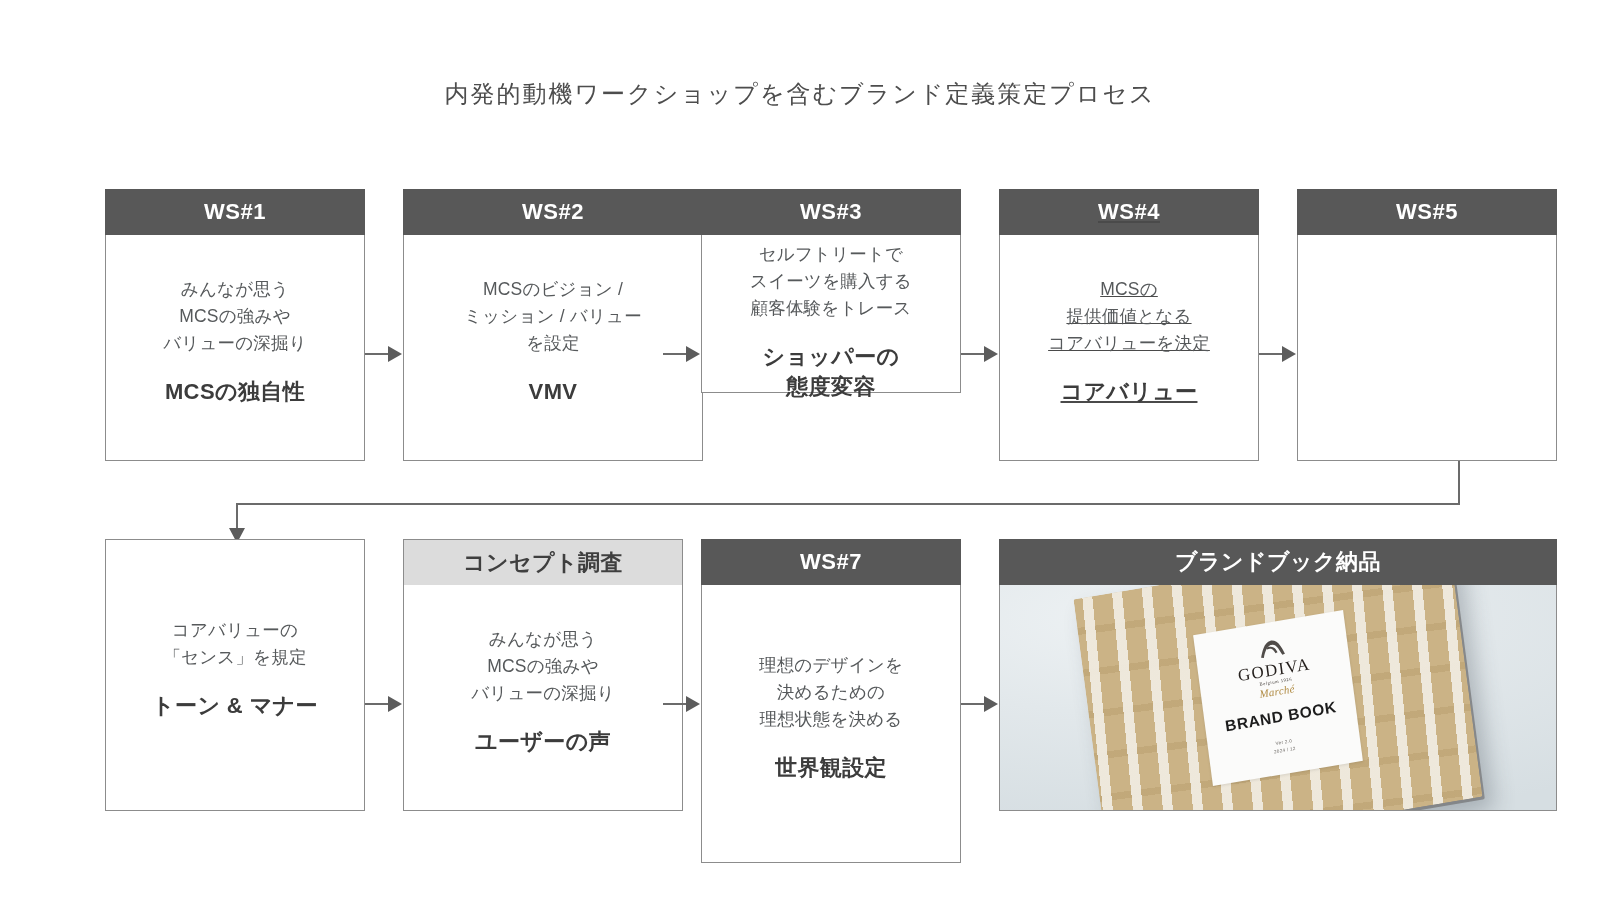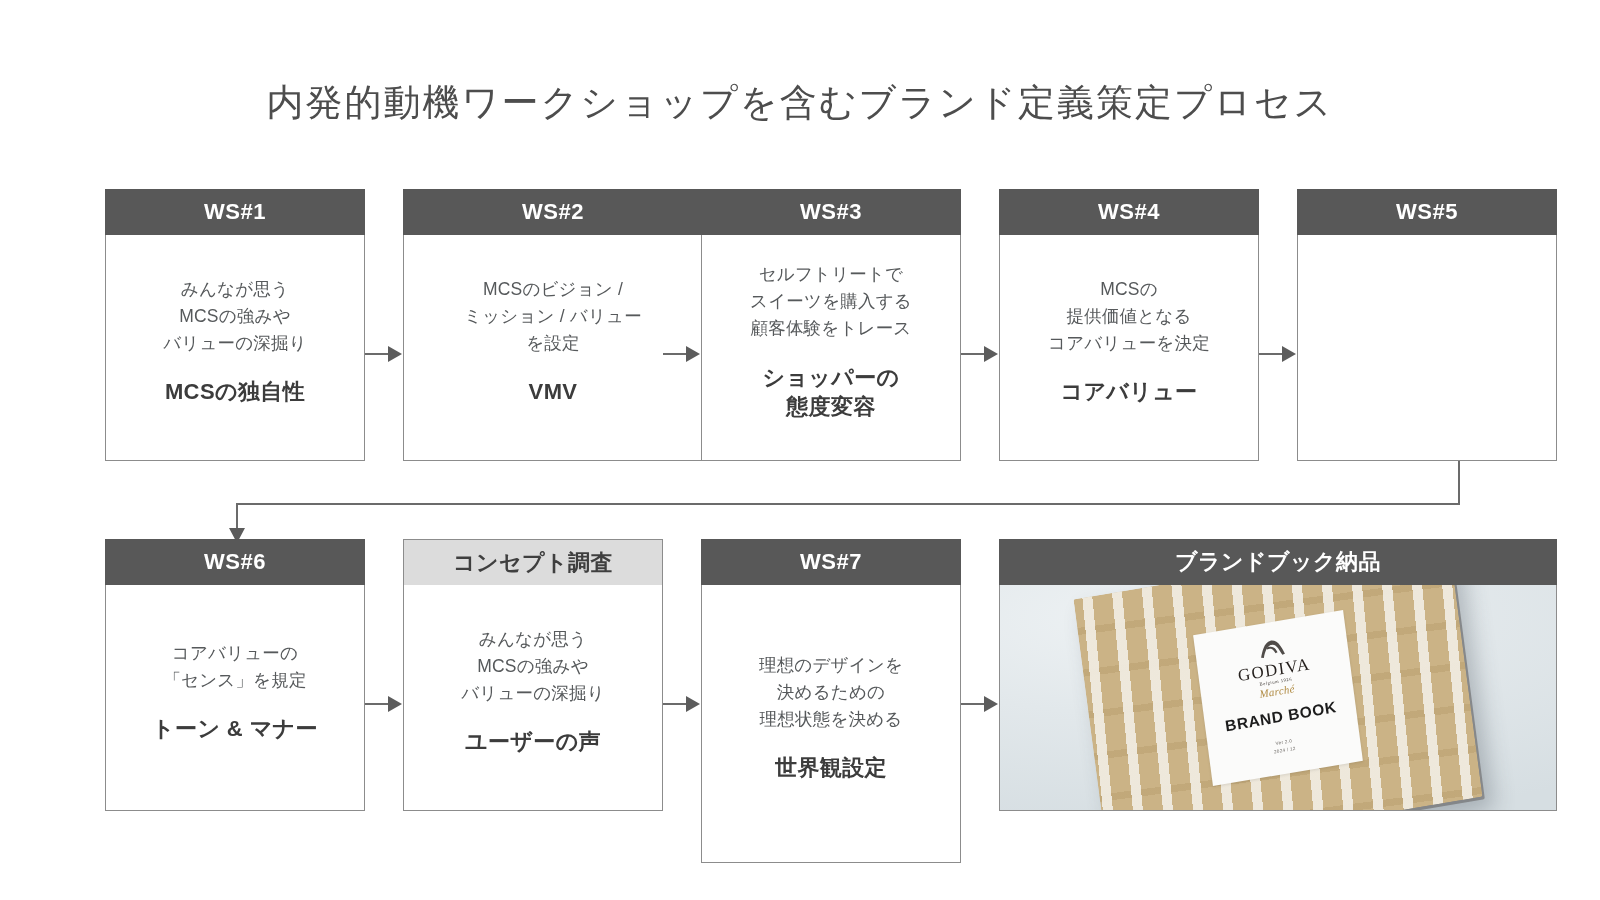--- a/index.html
+++ b/index.html
@@ -15,21 +15,21 @@
     font-family: "Liberation Sans", "DejaVu Sans", sans-serif;
     color: #4a4a4a;
   }
 
   #page-title {
     position: absolute;
     left: 0;
     top: 78px;
     width: 1600px;
     text-align: center;
-    font-size: 37px;
+    font-size: 24px;
     letter-spacing: 2px;
     color: #4d4d4d;
     font-weight: 400;
     white-space: nowrap;
   }
 
   .flow {
     position: absolute;
     left: 0;
     top: 4px;
@@ -233,32 +233,32 @@
   <div class="card" style="left:355px; top:185px; width:300px; height:272px;">
     <div class="card-header">WS#2</div>
     <div class="card-body">
       <div class="card-desc">MCSのビジョン /
 ミッション / バリュー
 を設定</div>
       <div class="card-key">VMV</div>
     </div>
   </div>
 
-  <div class="card" style="left:653px; top:185px; width:260px; height:272px;">
+  <div class="card" style="left:653px; top:185px; width:260px; height:204px;">
     <div class="card-header">WS#3</div>
     <div class="card-body">
       <div class="card-desc">セルフトリートで
 スイーツを購入する
 顧客体験をトレース</div>
       <div class="card-key">ショッパーの
 態度変容</div>
     </div>
   </div>
 
-  <div class="card" style="left:951px; top:185px; width:260px; height:272px;">
+  <div class="card" style="left:951px; top:185px; width:260px; height:272px;text-decoration:underline;">
     <div class="card-header">WS#4</div>
     <div class="card-body">
       <div class="card-desc">MCSの
 提供価値となる
 コアバリューを決定</div>
       <div class="card-key">コアバリュー</div>
     </div>
   </div>
 
   <div class="card" style="left:1249px; top:185px; width:260px; height:272px;gap:20px;">
@@ -276,29 +276,28 @@
 
   <div class="conn-line conn-h" style="left:1211px; top:349px; width:24px;"></div>
   <div class="arrow-r" style="left:1234px; top:342px;"></div>
 
   <div class="conn-line conn-v" style="left:1410px; top:457px; height:43px;"></div>
   <div class="conn-line conn-h" style="left:188px; top:499px; width:1224px;"></div>
   <div class="conn-line conn-v" style="left:188px; top:499px; height:27px;"></div>
   <div class="arrow-d" style="left:181px; top:524px;"></div>
 
   <div class="card" style="left:57px; top:535px; width:260px; height:272px;">
-    <div class="card-header">WS#6</div>
     <div class="card-body">
       <div class="card-desc">コアバリューの
 「センス」を規定</div>
       <div class="card-key">トーン &amp; マナー</div>
     </div>
   </div>
 
-  <div class="card" style="left:355px; top:535px; width:260px; height:272px;">
+  <div class="card" style="left:355px; top:535px; width:280px; height:272px;">
     <div class="card-header light">コンセプト調査</div>
     <div class="card-body">
       <div class="card-desc">みんなが思う
 MCSの強みや
 バリューの深掘り</div>
       <div class="card-key">ユーザーの声</div>
     </div>
   </div>
 
   <div class="card" style="left:653px; top:535px; width:260px; height:324px;">

